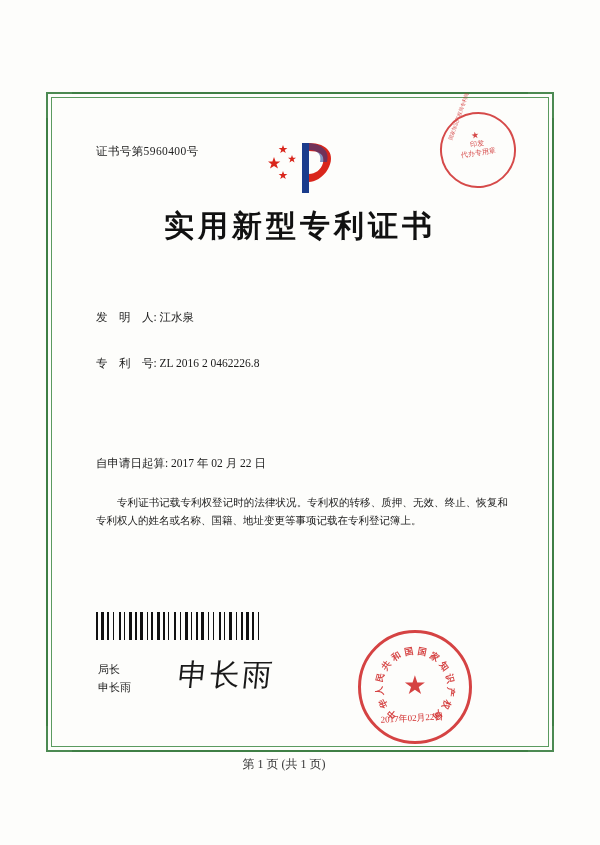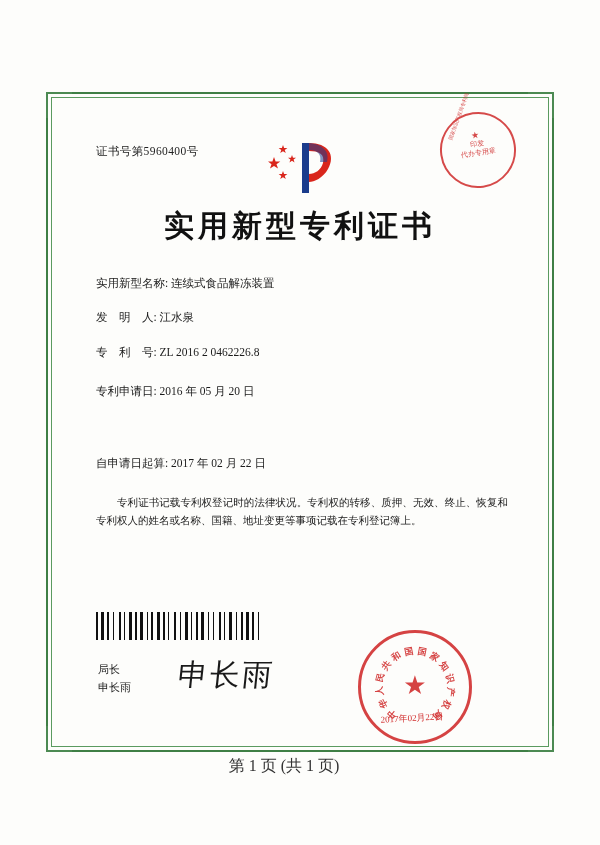--- a/index.html
+++ b/index.html
@@ -139,21 +139,21 @@
   .field .label {
     display: inline-block;
     color: #1b1b1b;
   }
   .field .value {
     display: inline-block;
     color: #1b1b1b;
   }
   .f1 { top: 276px; }
   .f2 { top: 310px; }
-  .f3 { top: 345px; }
+  .f3 { top: 356px; }
   .f4 { top: 384px; }
   .f5 { top: 420px; }
   .f6 { top: 456px; }
 
   
   .body-text {
     position: absolute;
     left: 96px;
     top: 494px;
     width: 412px;
@@ -244,21 +244,21 @@
     transform: rotate(-3deg);
   }
 
   
   .page-footer {
     position: absolute;
     left: 0;
     top: 756px;
     width: 568px;
     text-align: center;
-    font-size: 16px;
+    font-size: 12px;
     color: #333;
   }
 </style>
 </head>
 <body>
 
 <div class="page">
 
   <div class="border-outer"></div>
   <div class="border-inner"></div>
@@ -287,35 +287,27 @@
     </div>
     <div class="star">★</div>
     <div class="mid">
       <div>印发</div>
       <div>代办专用章</div>
     </div>
   </div>
 
   <div class="main-title">实用新型专利证书</div>
 
-  <div class="field f1">
-    <span class="label">实用新型名称:</span>
-    <span class="value">连续式食品解冻装置</span>
-  </div>
   <div class="field f2">
     <span class="label">发　明　人:</span>
     <span class="value">江水泉</span>
   </div>
   <div class="field f3">
     <span class="label">专　利　号:</span>
     <span class="value">ZL 2016 2 0462226.8</span>
-  </div>
-  <div class="field f4">
-    <span class="label">专利申请日:</span>
-    <span class="value">2016 年 05 月 20 日</span>
   </div>
   <div class="field f6">
     <span class="label">自申请日起算:</span>
     <span class="value">2017 年 02 月 22 日</span>
   </div>
 
   <div class="body-text">
     <p>专利证书记载专利权登记时的法律状况。专利权的转移、质押、无效、终止、恢复和专利权人的姓名或名称、国籍、地址变更等事项记载在专利登记簿上。</p>
   </div>
 

